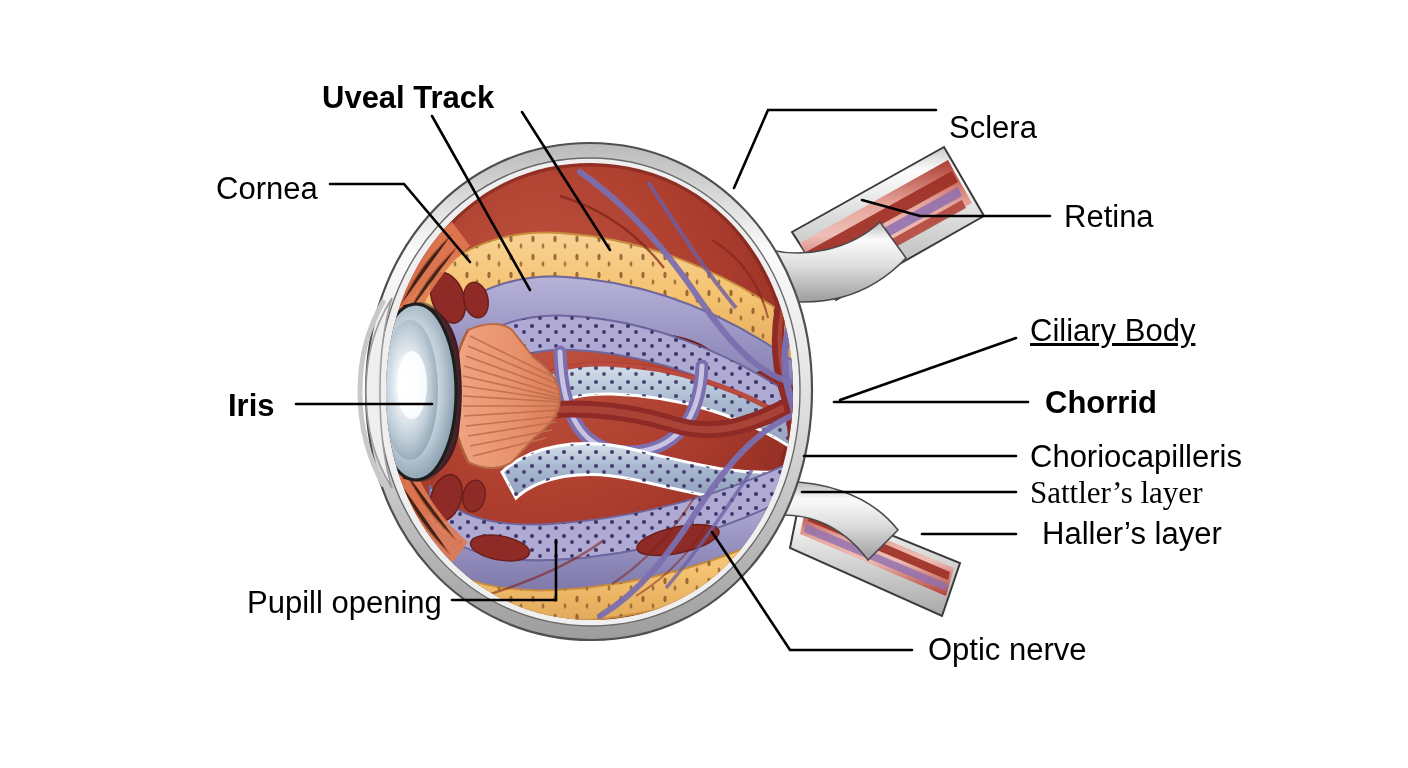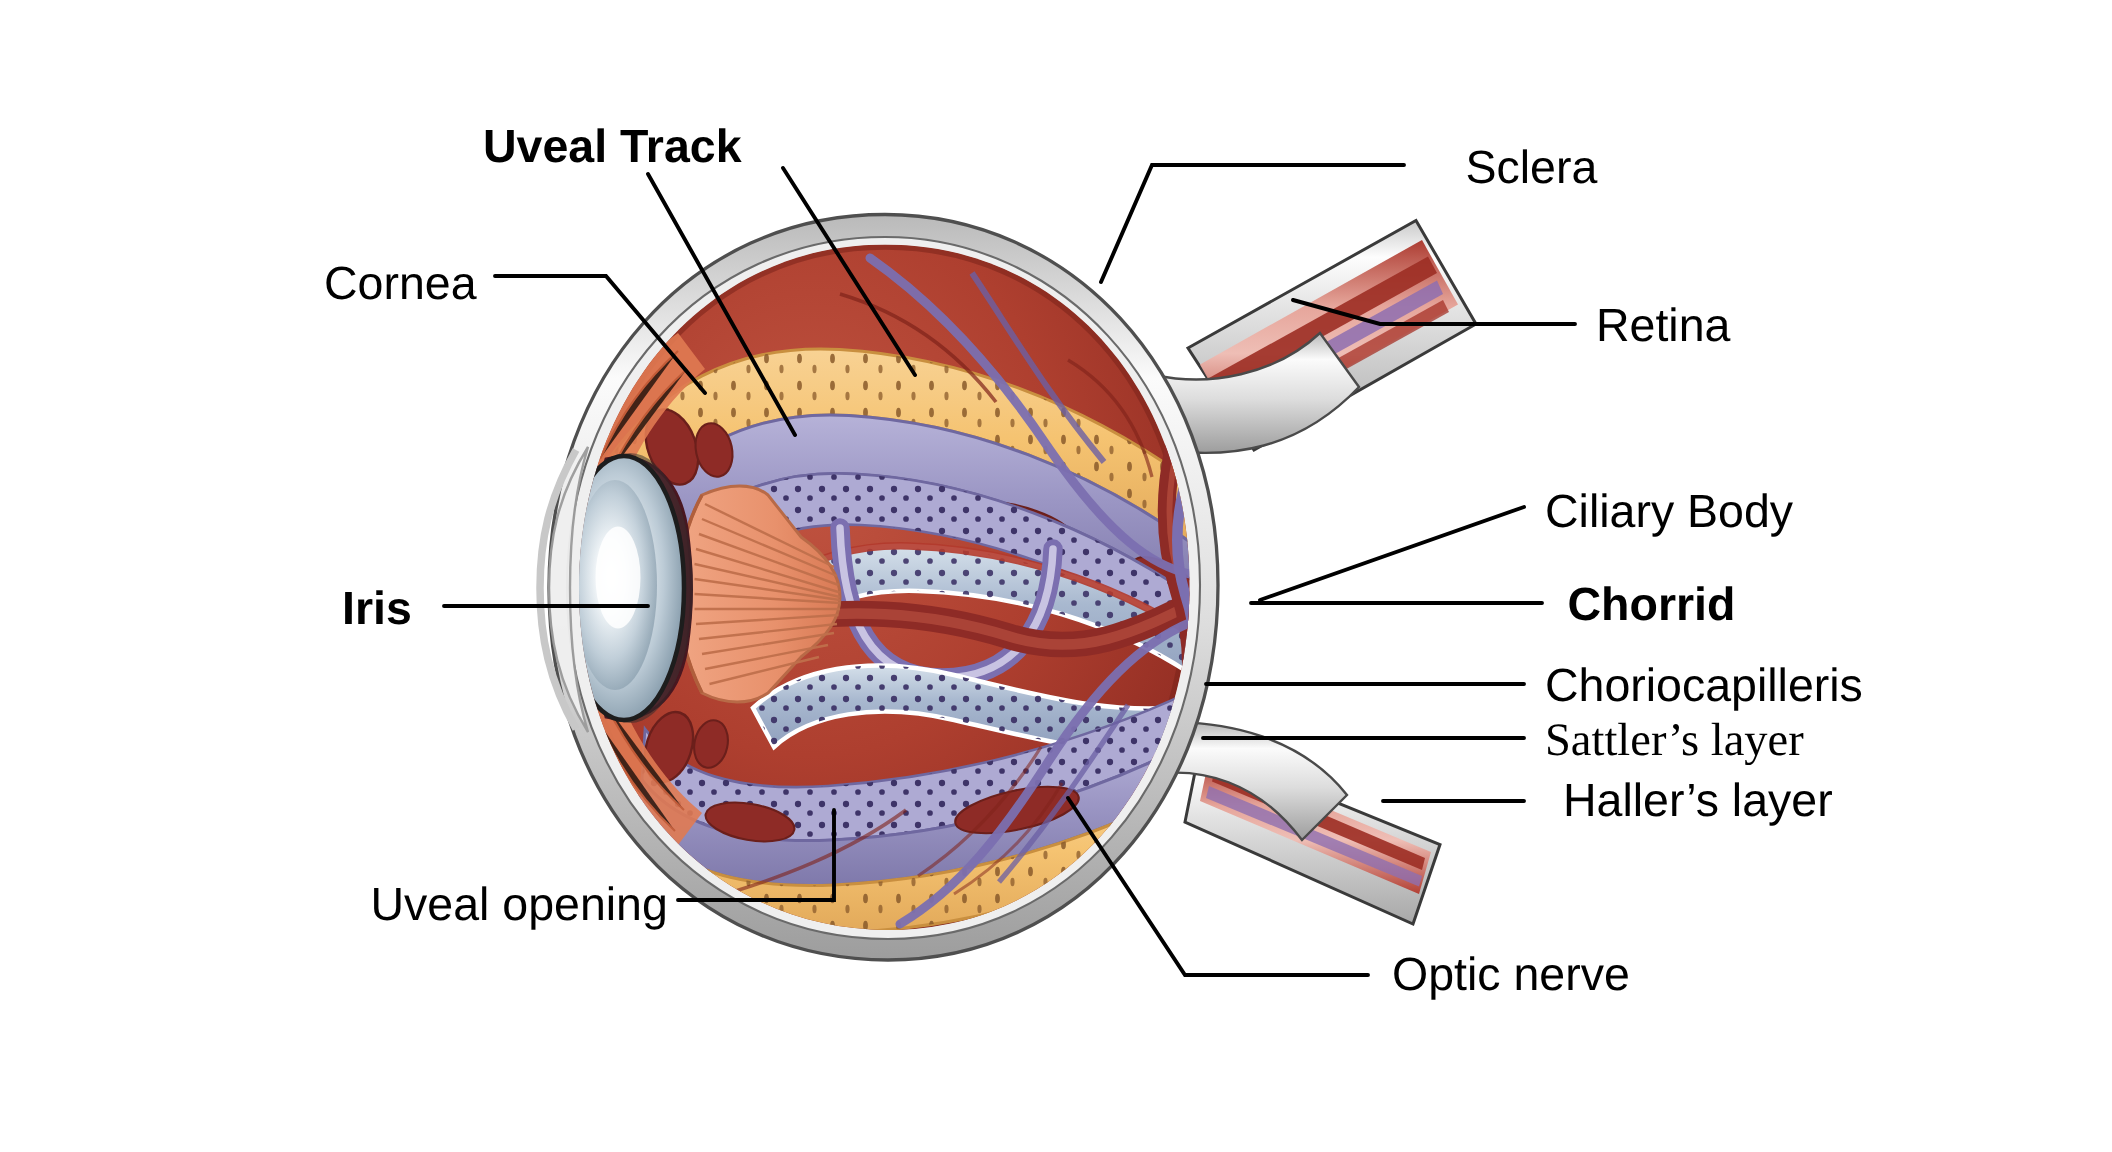--- a/index.html
+++ b/index.html
@@ -293,23 +293,23 @@
 
     <path d="M452,600 L556,600 L556,540"></path>
 
     <path d="M912,650 L790,650 L712,532"></path>
   </g>
 </svg>
 
 <div id="labels-layer">
     <div class="label bold" style="left: 322px; top: 82px;">Uveal Track</div>
     <div class="label" style="left: 216px; top: 173px;">Cornea</div>
-    <div class="label" style="left: 949px; top: 96px; margin-left: 28px;">Sclera</div>
+    <div class="label" style="left: 949px; top: 112px;">Sclera</div>
     <div class="label" style="left: 1064px; top: 201px; text-align: right;">Retina</div>
-    <div class="label" style="left: 1030px; top: 325px;">Ciliary Body</div>
+    <div class="label" style="left: 1030px; top: 315px; text-decoration: underline;">Ciliary Body</div>
     <div class="label bold" style="left: 1045px; top: 387px; text-align: right;">Chorrid</div>
     <div class="label" style="left: 1030px; top: 441px;">Choriocapilleris</div>
     <div class="label" style="left: 1030px; top: 477px; font-family: Liberation Serif, serif;">Sattler’s layer</div>
     <div class="label" style="left: 1030px; top: 518px; margin-left: 12px;">Haller’s layer</div>
     <div class="label bold" style="left: 228px; top: 390px;">Iris</div>
-    <div class="label" style="left: 247px; top: 587px;">Uveal opening</div>
+    <div class="label" style="left: 247px; top: 587px;">Pupill opening</div>
     <div class="label" style="left: 928px; top: 634px;">Optic nerve</div>
   </div>
 
 </body></html>

